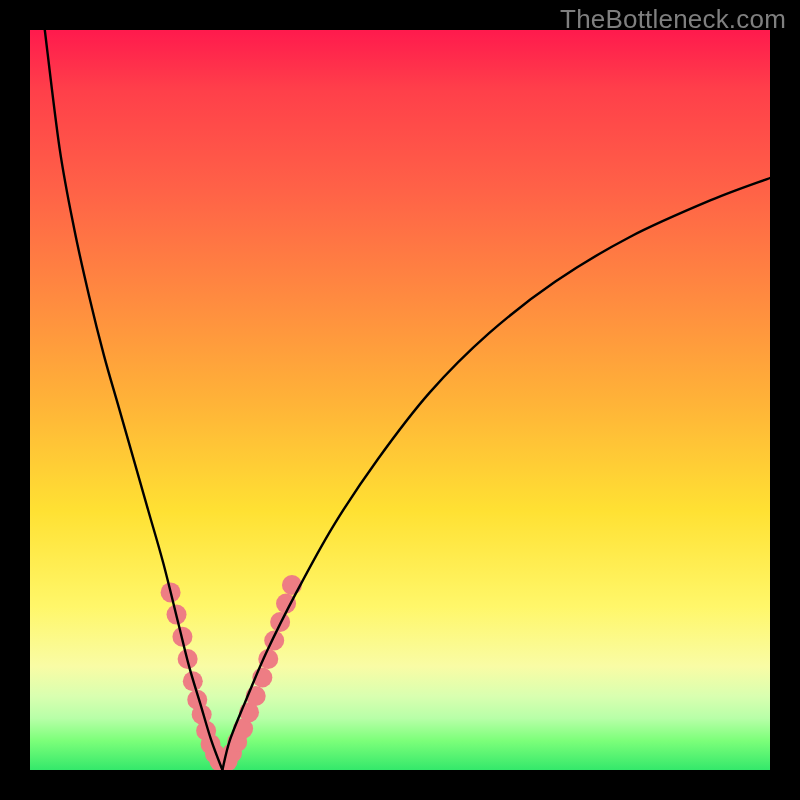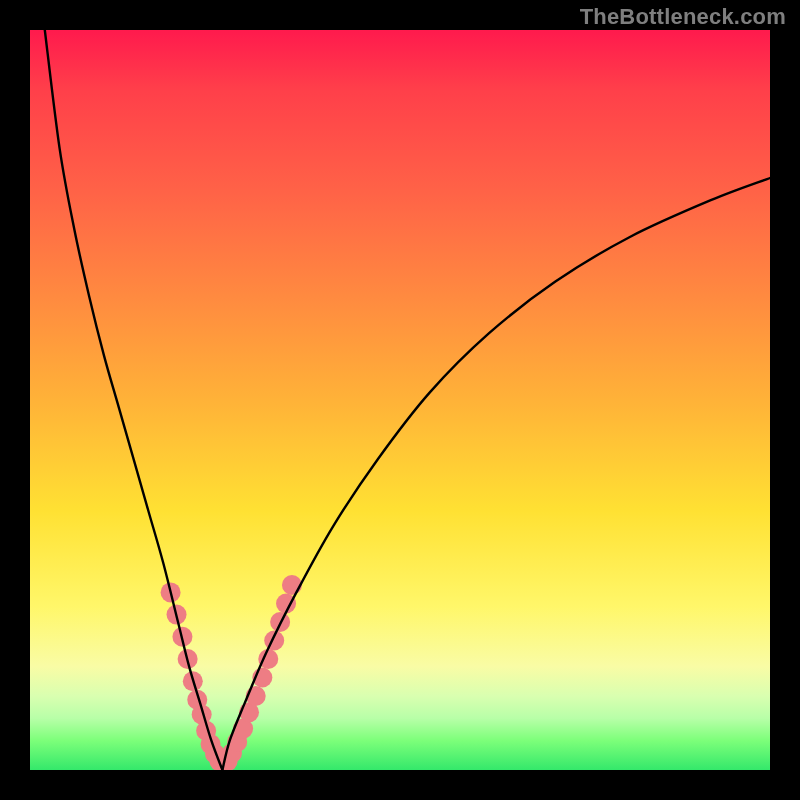--- a/index.html
+++ b/index.html
@@ -39,22 +39,22 @@
     );
   }
   svg.plot {
     position: absolute;
     inset: 0;
   }
   .watermark {
     position: absolute;
     top: 4px;
     right: 14px;
-    font-size: 22px;
-    font-weight: 700;
+    font-size: 26px;
+    font-weight: 400;
     color: #7f7f7f;
     letter-spacing: 0.2px;
     user-select: none;
   }
 </style>
 </head>
 <body>
 
 <div class="frame">
   <div class="grad"></div>

